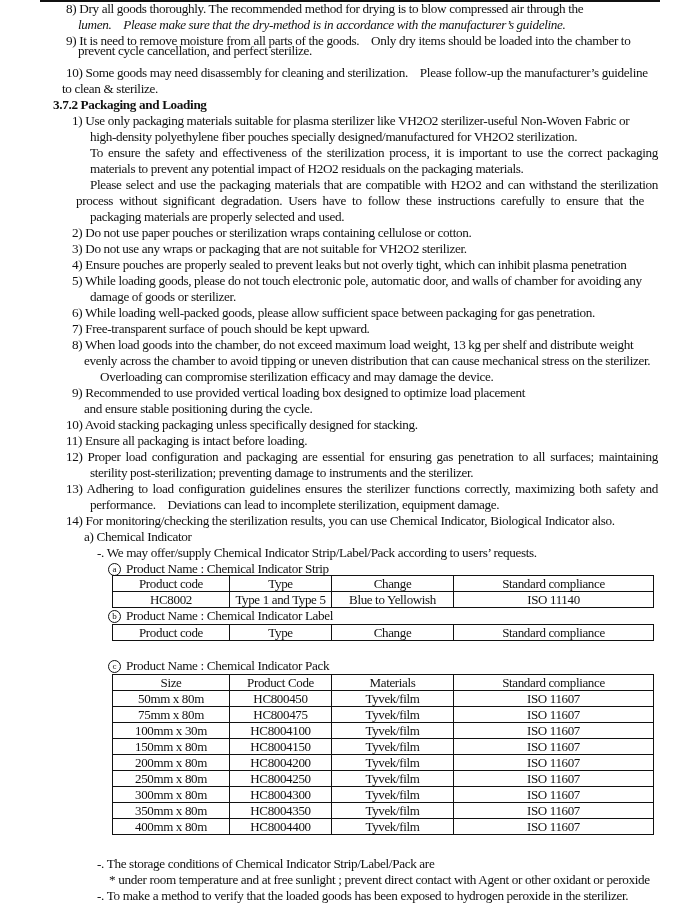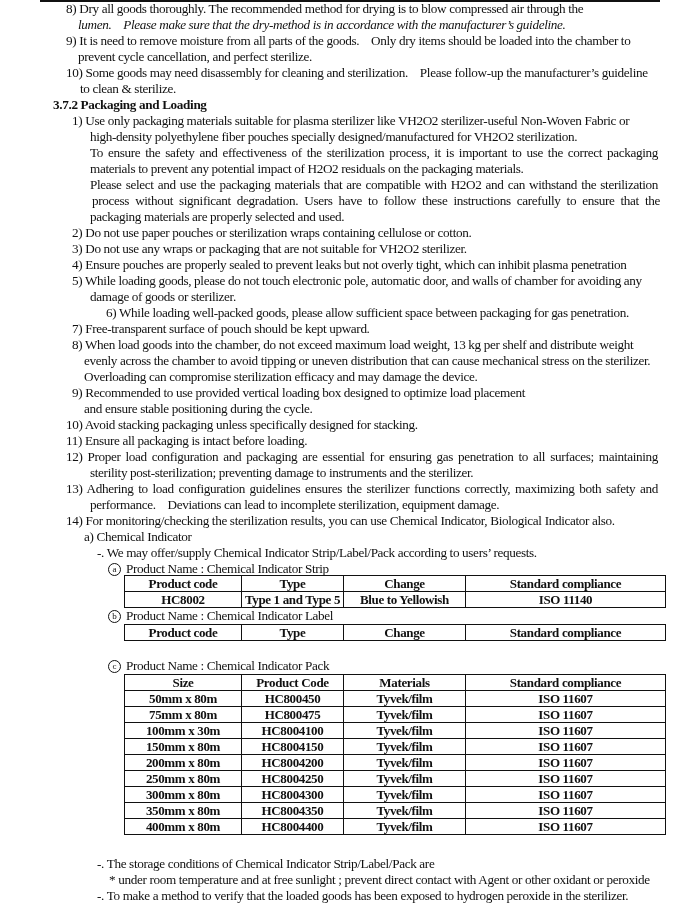--- a/index.html
+++ b/index.html
@@ -11,61 +11,61 @@
   .top-rule { position: absolute; left: 40px; top: 0; width: 620px; height: 2px; background: #111; }
   .line { position: absolute; white-space: nowrap; line-height: 16px; }
   .just { white-space: normal; text-align: justify; text-align-last: justify; }
   .heading { font-weight: bold; }
   .circ {
     display: inline-block; width: 11px; height: 11px; border: 1px solid #111; border-radius: 50%;
     font-size: 9px; line-height: 11px; text-align: center; margin-right: 5px; vertical-align: 1px;
     letter-spacing: 0;
   }
   table.ci {
-    position: absolute; left: 124px; width: 541px; border-collapse: collapse; table-layout: fixed; font-weight: bold;
+    position: absolute; left: 112px; width: 541px; border-collapse: collapse; table-layout: fixed;
   }
   table.ci td {
     border: 1.4px solid #111; text-align: center; padding: 0; height: 15px; line-height: 15px;
     font-size: 13px; white-space: nowrap; overflow: hidden;
   }
   col.c1 { width: 117px; } col.c2 { width: 102px; } col.c3 { width: 122px; } col.c4 { width: 200px; }
 </style>
 </head>
 <body>
 
 <div class="top-rule"></div>
 
 <div class="line" style="left:66px;top:1px;">8) Dry all goods thoroughly. The recommended method for drying is to blow compressed air through the</div>
 <div class="line" style="left:78px;top:17px;white-space:pre;font-style:italic;">lumen.    Please make sure that the dry-method is in accordance with the manufacturer’s guideline.</div>
 <div class="line" style="left:66px;top:33px;white-space:pre;">9) It is need to remove moisture from all parts of the goods.    Only dry items should be loaded into the chamber to</div>
-<div class="line" style="left:78px;top:49px;">prevent cycle cancellation, and perfect sterilize.</div>
+<div class="line" style="left:78px;top:43px;">prevent cycle cancellation, and perfect sterilize.</div>
 <div class="line" style="left:66px;top:65px;white-space:pre;">10) Some goods may need disassembly for cleaning and sterilization.    Please follow-up the manufacturer’s guideline</div>
-<div class="line" style="left:80px;top:81px;">to clean &amp; sterilize.</div>
+<div class="line" style="left:62px;top:81px;">to clean &amp; sterilize.</div>
 
 <div class="line heading" style="left:53px;top:97px;">3.7.2 Packaging and Loading</div>
 
 <div class="line" style="left:72px;top:113px;">1) Use only packaging materials suitable for plasma sterilizer like VH2O2 sterilizer-useful Non-Woven Fabric or</div>
 <div class="line" style="left:90px;top:129px;">high-density polyethylene fiber pouches specially designed/manufactured for VH2O2 sterilization.</div>
 <div class="line just" style="left:90px;top:145px;width:568px;">To ensure the safety and effectiveness of the sterilization process, it is important to use the correct packaging</div>
 <div class="line" style="left:90px;top:161px;">materials to prevent any potential impact of H2O2 residuals on the packaging materials.</div>
 <div class="line just" style="left:90px;top:177px;width:568px;">Please select and use the packaging materials that are compatible with H2O2 and can withstand the sterilization</div>
-<div class="line just" style="left:92px;top:193px;width:568px;">process without significant degradation.   Users have to follow these instructions carefully to ensure that the</div>
+<div class="line just" style="left:76px;top:193px;width:568px;">process without significant degradation.   Users have to follow these instructions carefully to ensure that the</div>
 <div class="line" style="left:90px;top:209px;">packaging materials are properly selected and used.</div>
 
 <div class="line" style="left:72px;top:225px;">2) Do not use paper pouches or sterilization wraps containing cellulose or cotton.</div>
 <div class="line" style="left:72px;top:241px;">3) Do not use any wraps or packaging that are not suitable for VH2O2 sterilizer.</div>
 <div class="line" style="left:72px;top:257px;">4) Ensure pouches are properly sealed to prevent leaks but not overly tight, which can inhibit plasma penetration</div>
 <div class="line" style="left:72px;top:273px;">5) While loading goods, please do not touch electronic pole, automatic door, and walls of chamber for avoiding any</div>
 <div class="line" style="left:90px;top:289px;">damage of goods or sterilizer.</div>
-<div class="line" style="left:72px;top:305px;margin-left:34px;">6) While loading well-packed goods, please allow sufficient space between packaging for gas penetration.</div>
+<div class="line" style="left:72px;top:305px;">6) While loading well-packed goods, please allow sufficient space between packaging for gas penetration.</div>
 <div class="line" style="left:72px;top:321px;">7) Free-transparent surface of pouch should be kept upward.</div>
 
 <div class="line" style="left:72px;top:337px;">8) When load goods into the chamber, do not exceed maximum load weight, 13 kg per shelf and distribute weight</div>
 <div class="line" style="left:84px;top:353px;">evenly across the chamber to avoid tipping or uneven distribution that can cause mechanical stress on the sterilizer.</div>
-<div class="line" style="left:84px;top:369px;">Overloading can compromise sterilization efficacy and may damage the device.</div>
+<div class="line" style="left:100px;top:369px;">Overloading can compromise sterilization efficacy and may damage the device.</div>
 
 <div class="line" style="left:72px;top:385px;">9) Recommended to use provided vertical loading box designed to optimize load placement</div>
 <div class="line" style="left:84px;top:401px;">and ensure stable positioning during the cycle.</div>
 <div class="line" style="left:66px;top:417px;">10) Avoid stacking packaging unless specifically designed for stacking.</div>
 <div class="line" style="left:66px;top:433px;">11) Ensure all packaging is intact before loading.</div>
 
 <div class="line just" style="left:66px;top:449px;width:592px;">12) Proper load configuration and packaging are essential for ensuring gas penetration to all surfaces; maintaining</div>
 <div class="line" style="left:90px;top:465px;">sterility post-sterilization; preventing damage to instruments and the sterilizer.</div>
 <div class="line just" style="left:66px;top:481px;width:592px;">13) Adhering to load configuration guidelines ensures the sterilizer functions correctly, maximizing both safety and</div>
 <div class="line" style="left:90px;top:497px;white-space:pre;">performance.    Deviations can lead to incomplete sterilization, equipment damage.</div>

